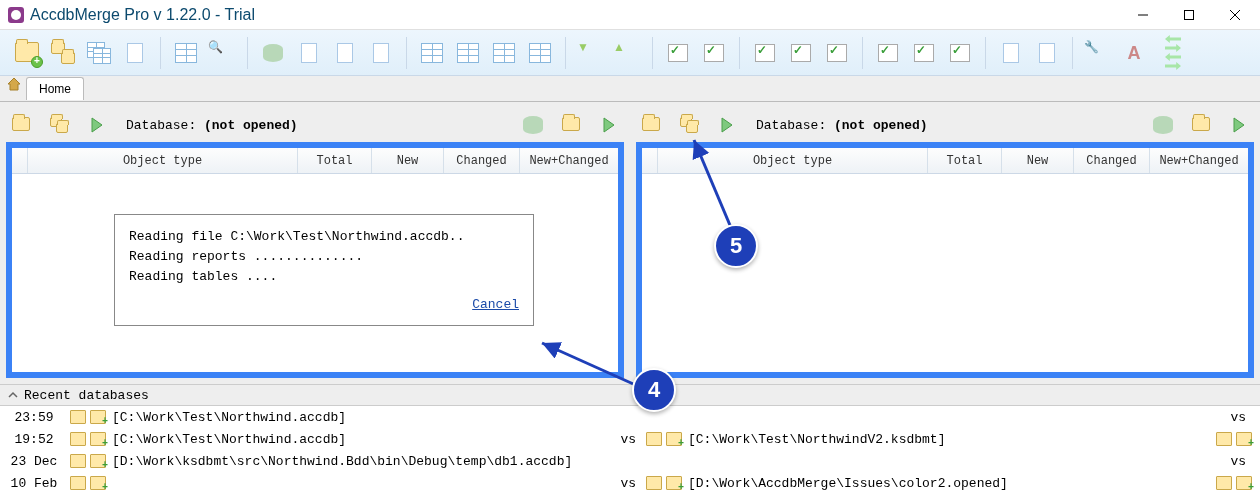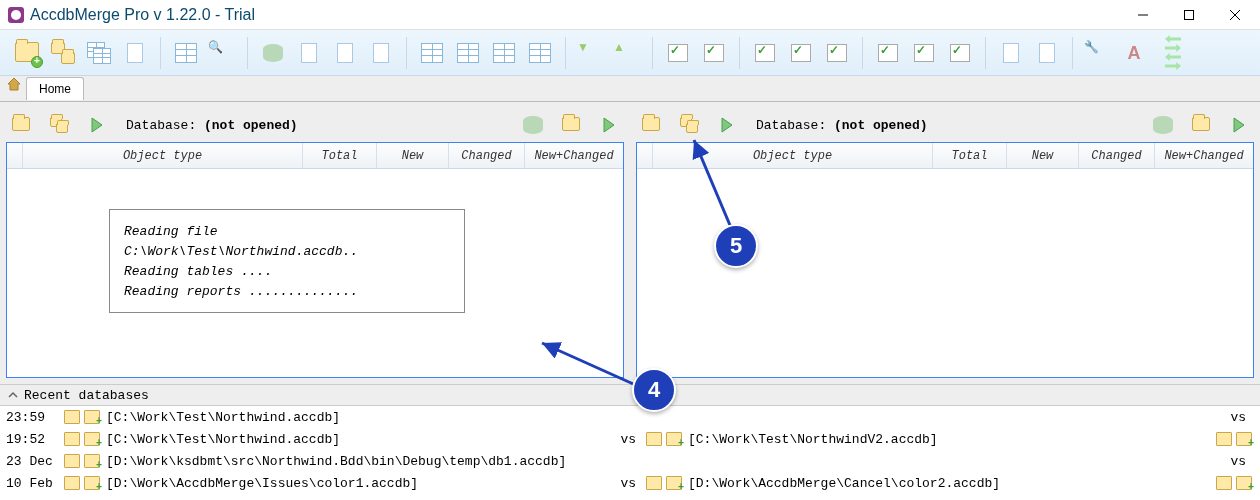--- a/index.html
+++ b/index.html
@@ -33,33 +33,33 @@
 .tabbar { height:26px; background:#eee; display:flex; align-items:flex-start; padding:0 4px; border-bottom:1px solid #bbb; }
 .tab-home-ico { width:16px; height:16px; margin:0 4px 4px 2px; }
 .tab { background:#fff; border:1px solid #bbb; border-bottom:none; border-radius:3px 3px 0 0; padding:4px 12px; font-size:12px; position:relative; top:1px; }
 .main { display:flex; height:282px; }
 .panel { flex:1; background:#eee; display:flex; flex-direction:column; padding:6px; position:relative; }
 .panel-header { display:flex; align-items:center; height:34px; gap:8px; }
 .ph-btn { width:30px; height:30px; display:flex; align-items:center; justify-content:center; }
 .ph-label { font-family:"Courier New",monospace; font-size:13px; margin-left:6px; }
 .ph-label b { font-weight:bold; }
 .ph-spacer { flex:1; }
-.grid-box { background:#7f1d1d; border:1px solid #3b82f6; flex:1; display:flex; flex-direction:column;font-style:italic; }
+.grid-box { background:#7f1d1d; border:6px solid #3b82f6; flex:1; display:flex; flex-direction:column; }
 .grid-head { display:flex; height:26px; background:linear-gradient(#fdfdfd,#eef2f6); border-bottom:1px solid #ccd8e6; }
 .gh-cell { border-right:1px solid #d6e0ea; display:flex; align-items:center; justify-content:center; font-size:12px; color:#333; font-family:"Courier New",monospace; }
 .gh-cell:first-child { width:16px; }
 .grid-body { flex:1; position:relative; background:#fff; }
-.progress-box { position:absolute; left:102px; top:40px; width:356px; background:#fff; border:1px solid #888; padding:12px 14px 10px; font-family:"Courier New",monospace; font-size:13px; line-height:20px; }
+.progress-box { position:absolute; left:102px; top:40px; width:420px; background:#fff; border:1px solid #888; padding:12px 14px 10px; font-family:"Courier New",monospace; font-size:13px; line-height:20px; }
 .progress-box .cancel { text-align:right; margin-top:8px; }
 .progress-box .cancel a { color:#1a4aa8; }
 .recent-hdr { height:22px; background:#eee; border-top:1px solid #ccc; border-bottom:1px solid #ccc; display:flex; align-items:center; padding:0 6px; font-family:"Courier New",monospace; font-size:13px; }
 .chev { width:14px; height:14px; margin-right:4px; display:flex; align-items:center; justify-content:center; }
 .recent-list { background:#fff; }
 .recent-row { display:flex; align-items:center; height:22px; padding:0 6px; font-family:"Courier New",monospace; font-size:13px; }
-.recent-row .time { width:56px; text-align:left; }
+.recent-row .time { width:56px; text-align:center; margin-right:6px; }
 .recent-row .mini-ico { width:16px; height:14px; background:#ffe9a9; border:1px solid #caa84a; border-radius:1px; margin:0 2px; position:relative; }
 .recent-row .mini-ico.second:after { content:"+"; position:absolute; right:-3px; bottom:-4px; color:#3a9e3a; font-size:10px; font-weight:bold; }
 .recent-row .path { margin-left:4px; }
 .recent-row .vs { margin:0 8px; }
 .recent-row .spacer { flex:1; }
 .badge-circle { position:absolute; width:44px; height:44px; background:#1e3fb8; border:2px solid #fff; border-radius:50%; color:#fff; font-size:22px; font-weight:bold; display:flex; align-items:center; justify-content:center; box-shadow:0 2px 4px rgba(0,0,0,.3); z-index:20; }
 .arrow-svg { position:absolute; z-index:19; pointer-events:none; }
 .lcol { flex:1; min-width:0; display:flex; }
 .rcol { width:610px; display:flex; }
 </style>
@@ -317,23 +317,24 @@
         <div class="gh-cell" style="flex:1">Object type</div>
         <div class="gh-cell" style="width:74px">Total</div>
         <div class="gh-cell" style="width:72px">New</div>
         <div class="gh-cell" style="width:76px">Changed</div>
         <div class="gh-cell" style="width:98px;border-right:none">New+Changed</div>
       </div>
       <div class="grid-body">
         <div class="progress-box">
           <div id="progress-lines">
               <div>Reading file C:\Work\Test\Northwind.accdb..</div>
+              <div>Reading reports ..............</div>
               <div>Reading tables ....</div>
-              <div>Reading reports ..............</div>
             </div>
+          <div class="cancel"><a href="#">Cancel</a></div>
         </div>
       </div>
     </div>
   </div>
 
   <div class="panel">
     <div class="panel-header">
       <div class="ph-btn">
           <div class="ico" style="width:22px;height:20px">
             <div class="folder"></div>
@@ -406,49 +407,48 @@
         <div class="time">19:52</div>
         <div class="mini-ico"></div>
         <div class="mini-ico second"></div>
         <div class="path">[C:\Work\Test\Northwind.accdb]</div>
         <div class="spacer"></div>
       </div>
       <div class="vs">vs</div>
       <div class="rcol">
         <div class="mini-ico"></div>
         <div class="mini-ico second"></div>
-        <div class="path">[C:\Work\Test\NorthwindV2.accdb]</div>
+        <div class="path">[C:\Work\Test\NorthwindV2.ksdbmt]</div>
         <div class="spacer"></div>
         <div class="mini-ico"></div>
         <div class="mini-ico second"></div>
       </div>
     </div>
     <div class="recent-row">
       <div class="lcol">
         <div class="time">23 Dec</div>
         <div class="mini-ico"></div>
         <div class="mini-ico second"></div>
         <div class="path">[D:\Work\ksdbmt\src\Northwind.Bdd\bin\Debug\temp\db1.accdb]</div>
         <div class="spacer"></div>
       </div>
       <div class="vs">vs</div>
     </div>
     <div class="recent-row">
       <div class="lcol">
         <div class="time">10 Feb</div>
         <div class="mini-ico"></div>
         <div class="mini-ico second"></div>
-        <div class="path">[D:\Work\AccdbMerge\Issues\color1.accdb]</div>
         <div class="spacer"></div>
       </div>
       <div class="vs">vs</div>
       <div class="rcol">
         <div class="mini-ico"></div>
         <div class="mini-ico second"></div>
-        <div class="path">[D:\Work\AccdbMerge\Cancel\color2.accdb]</div>
+        <div class="path">[D:\Work\AccdbMerge\Issues\color2.opened]</div>
         <div class="spacer"></div>
         <div class="mini-ico"></div>
         <div class="mini-ico second"></div>
       </div>
     </div>
   </div>
 
 <div class="badge-circle" style="left:632px; top:368px;">4</div>
 <div class="badge-circle" style="left:714px; top:224px;">5</div>
 <svg class="arrow-svg" style="left:530px; top:335px;" width="120" height="60">

